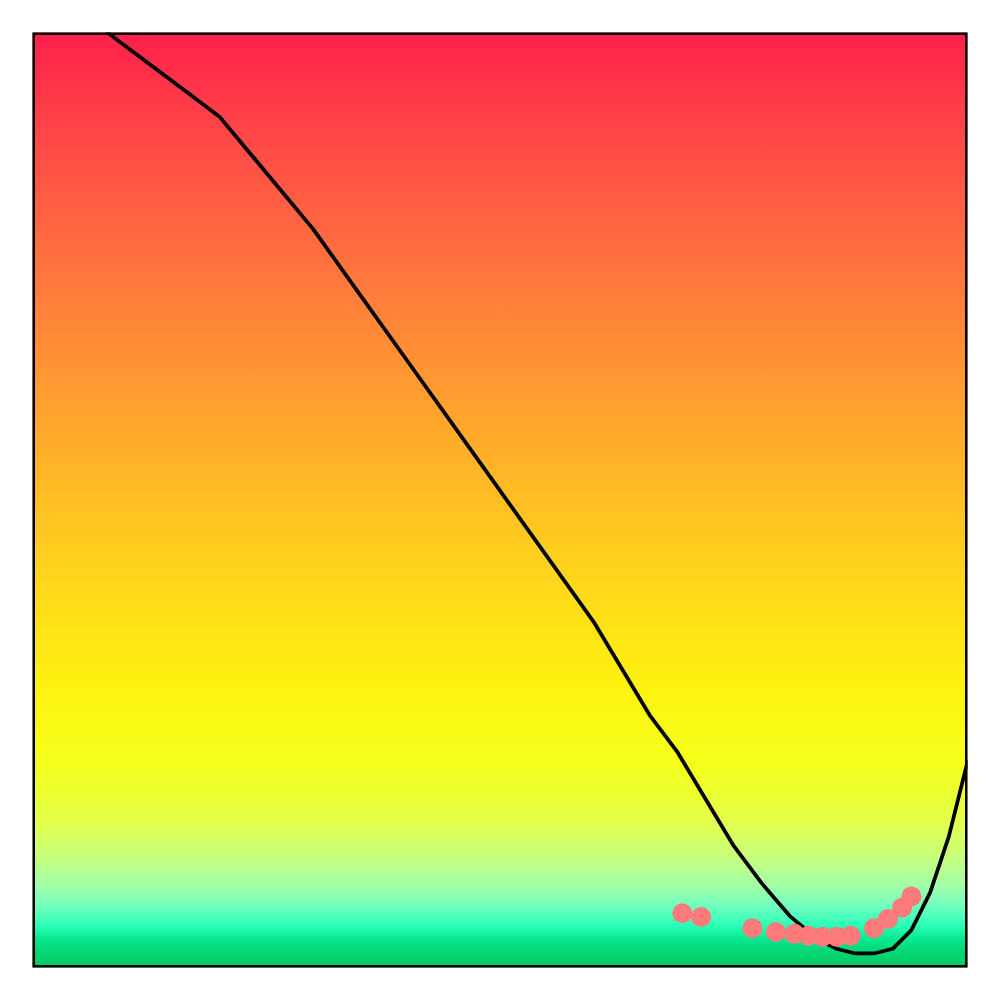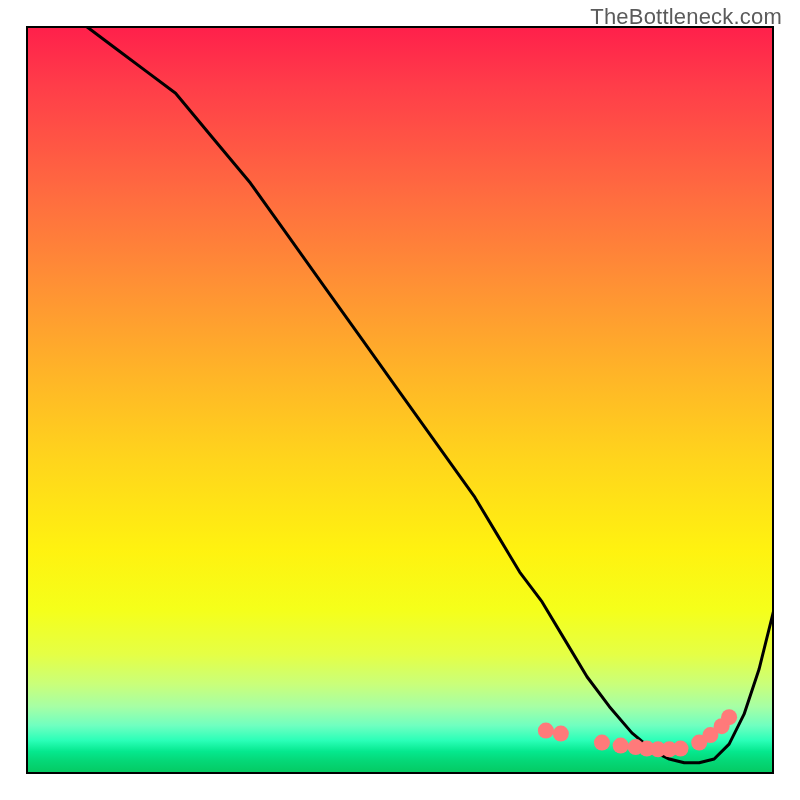--- a/index.html
+++ b/index.html
@@ -77,15 +77,14 @@
         <circle cx="654.50" cy="722.57" r="8" fill="#ff7a7a"></circle>
         <circle cx="673.20" cy="716.58" r="8" fill="#ff7a7a"></circle>
         <circle cx="684.42" cy="709.10" r="8" fill="#ff7a7a"></circle>
         <circle cx="695.64" cy="700.13" r="8" fill="#ff7a7a"></circle>
         <circle cx="703.12" cy="691.15" r="8" fill="#ff7a7a"></circle>
       </g>
   </svg>
 
   <div class="plot-border"></div>
 
-  <div class="watermark">TheBottleneck.com</div>
 
 </div>
 
 </body></html>

